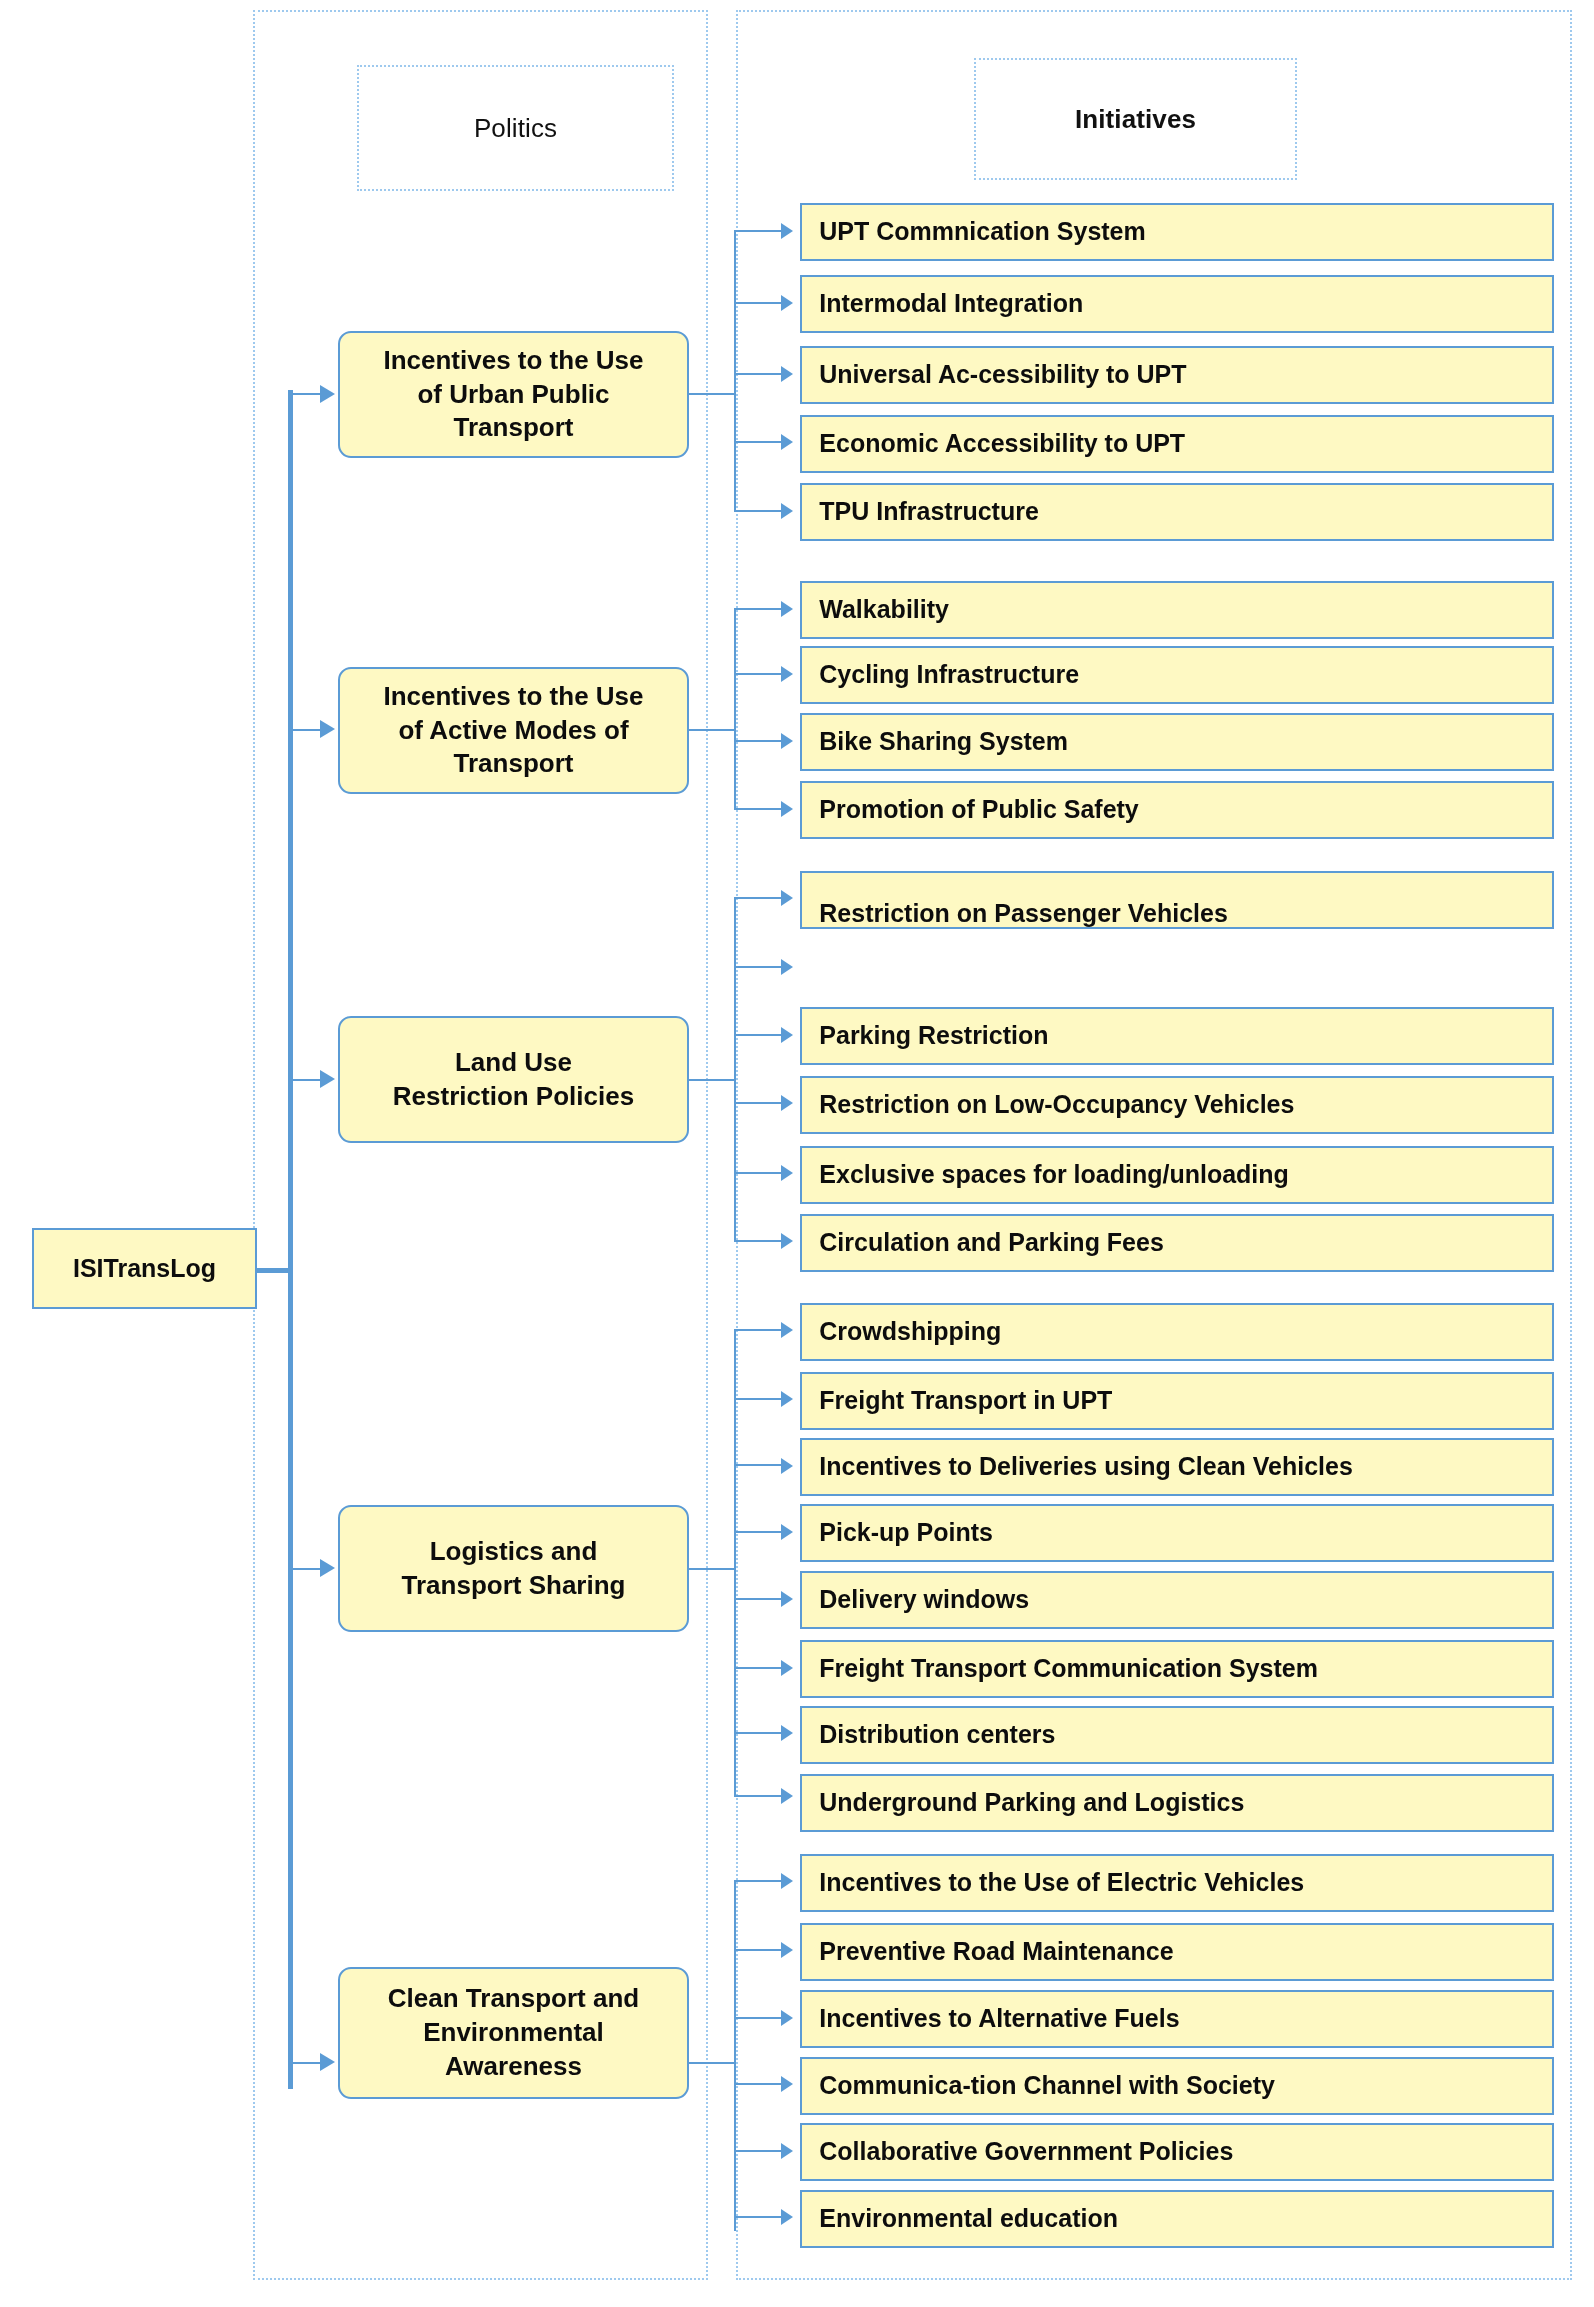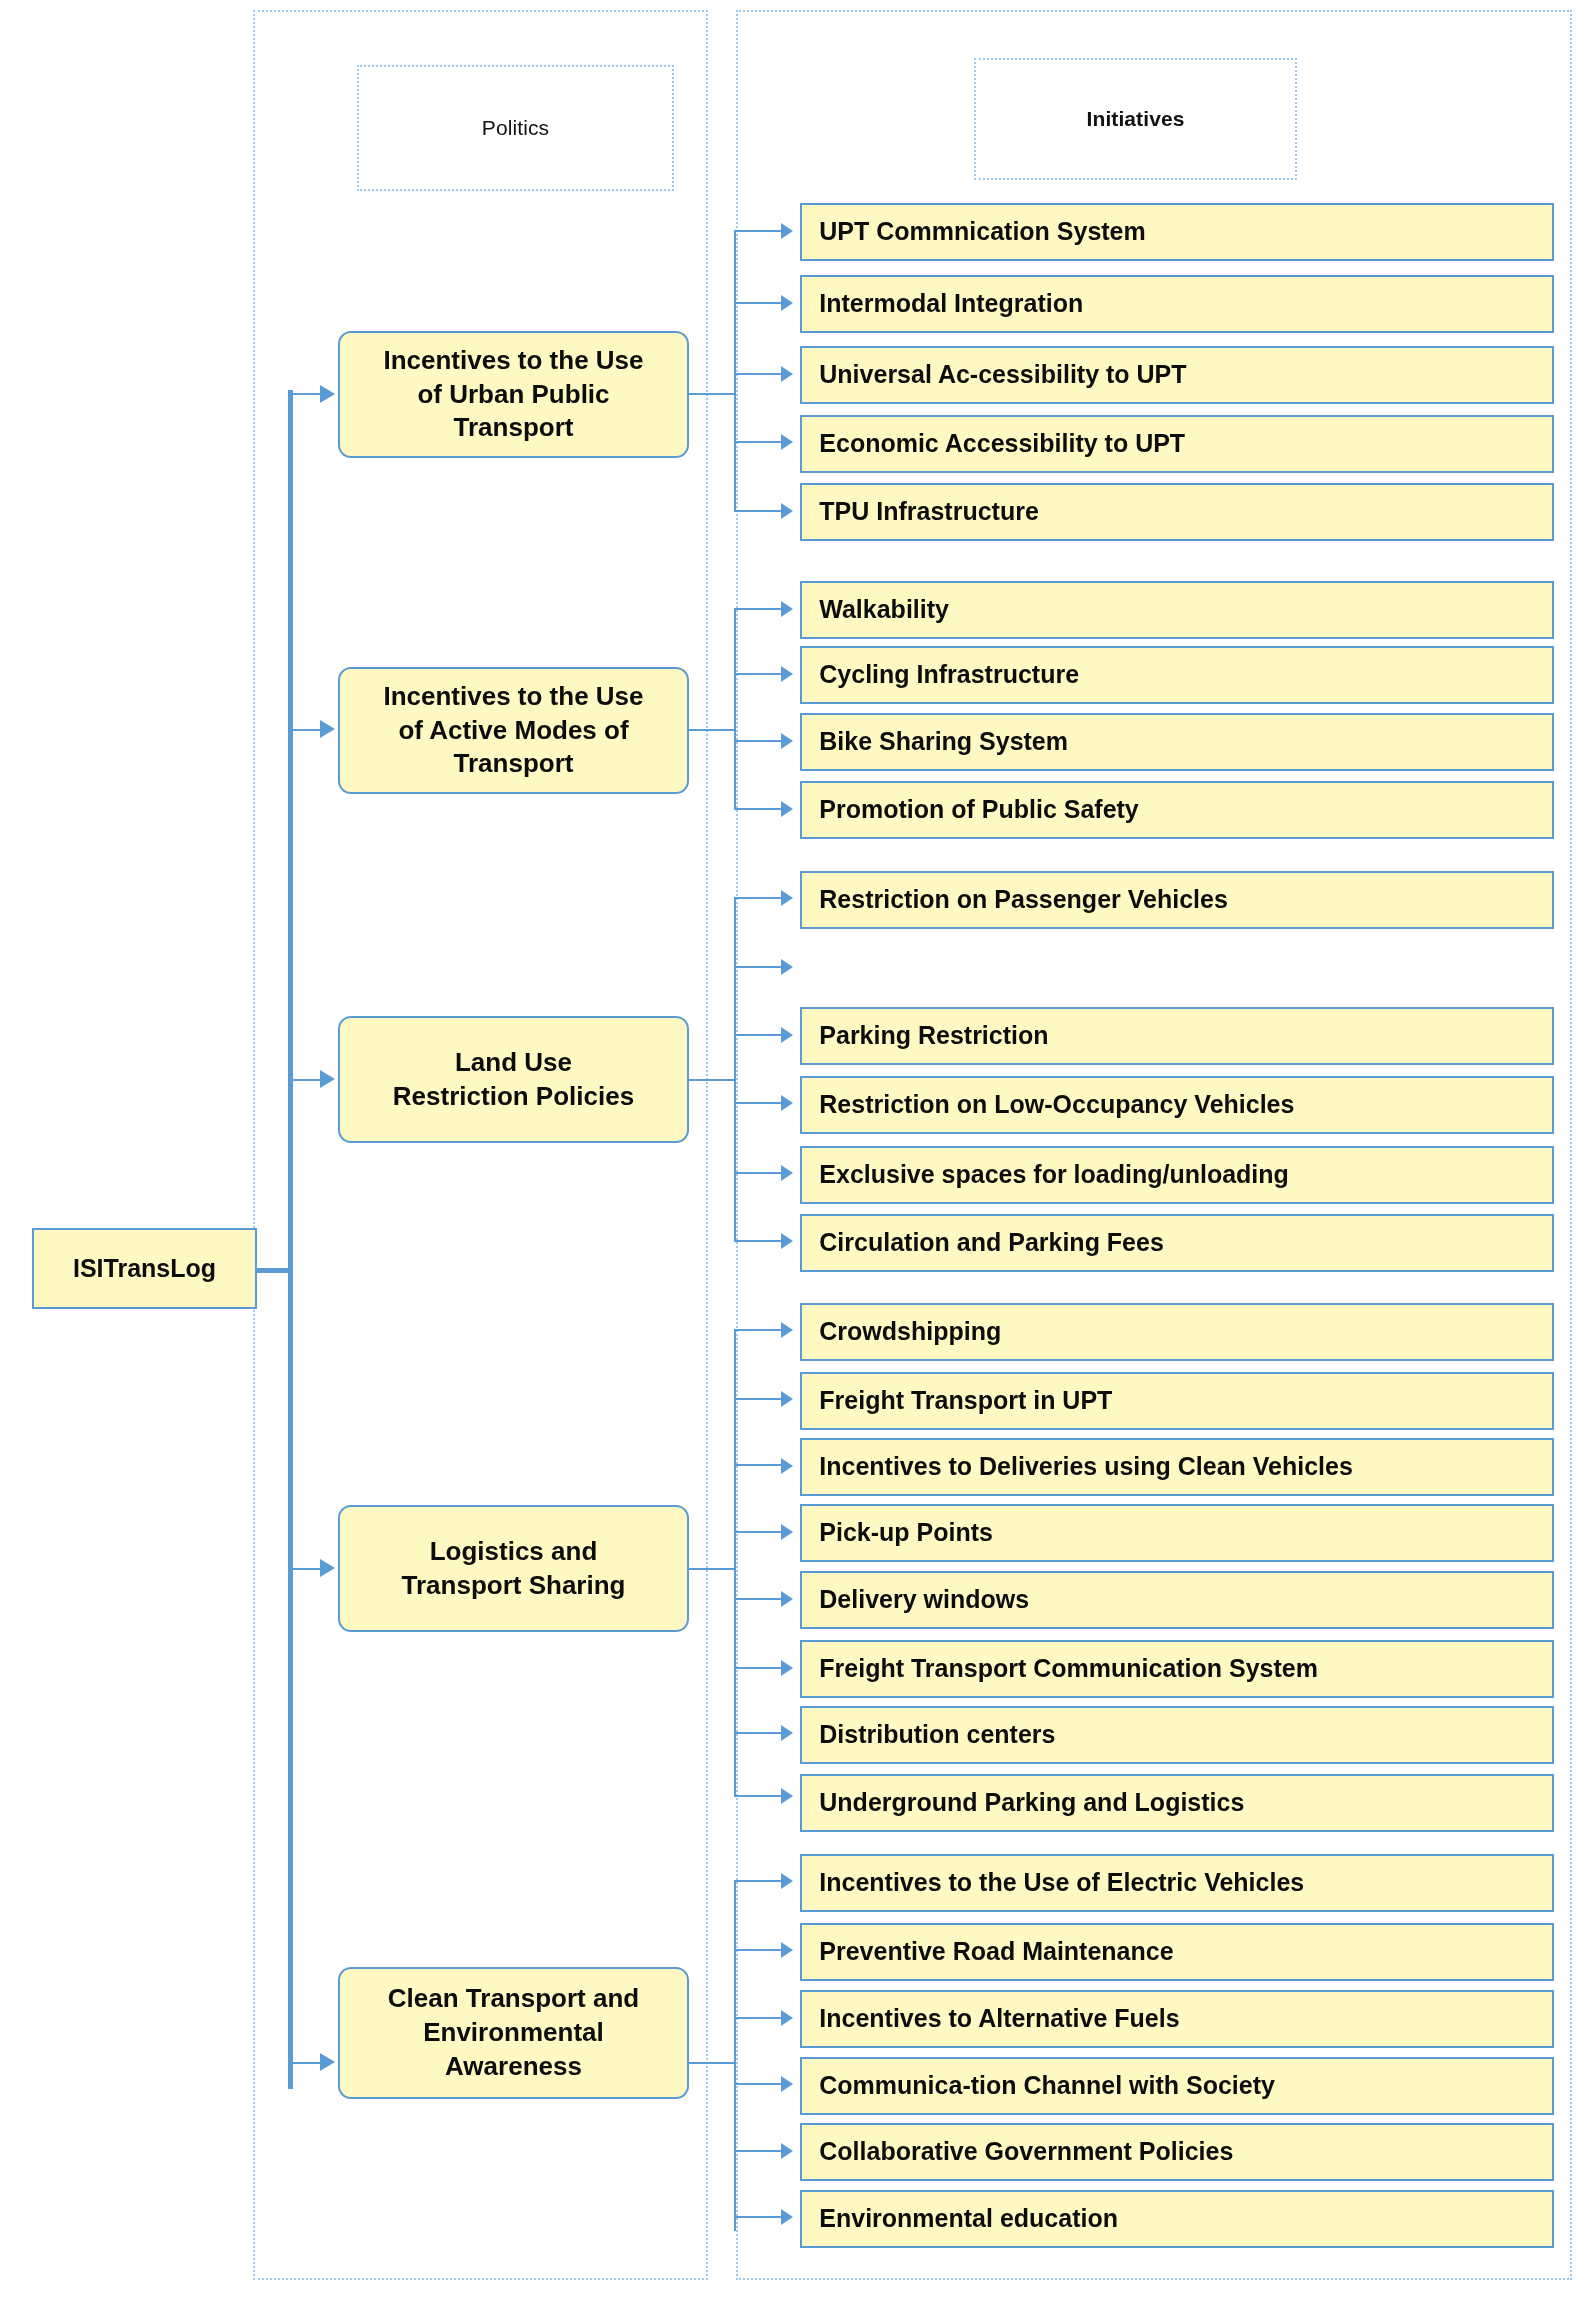--- a/index.html
+++ b/index.html
@@ -24,21 +24,21 @@
   .header-box{
     position:absolute;
     border:2.9px dotted #9ec9ee;
     box-sizing:border-box;
     display:flex;
     align-items:center;
     justify-content:center;
     background:transparent;
   }
   .header-label{
-    font-size:21px;
+    font-size:26px;
     color:#111111;
     letter-spacing:0.1px;
     font-family:"Liberation Sans",sans-serif;
   }
 
   
   .node{
     position:absolute;
     box-sizing:border-box;
     border:2.9px solid #5b9bd5;
@@ -187,21 +187,21 @@
       <span>Restriction Policies</span>
     </span>
   </div>
   <div class="ln h" style="left:293px;top:1079px;width:28px;height:2.3px;"></div>
   <div class="arrow" style="left:320px;top:1070px;"></div>
   <div class="ln h" style="left:689px;top:1079px;width:46px;height:2.3px;"></div>
   <div class="ln v" style="left:734px;top:897px;width:2.3px;height:343px;"></div>
 
   <div class="ln h" style="left:734px;top:897px;width:49px;height:2.3px;"></div>
   <div class="arrow small" style="left:781px;top:890px;"></div>
-  <div class="node initiative" style="left:800px;top:871px;width:754px;height:58px;">
+  <div class="node initiative" style="left:800px;top:871px;width:754px;height:58px;align-items:flex-end;">
     <span>Restriction on Passenger Vehicles</span>
   </div>
 
   <div class="ln h" style="left:734px;top:966px;width:49px;height:2.3px;"></div>
   <div class="arrow small" style="left:781px;top:959px;"></div>
 
   <div class="ln h" style="left:734px;top:1034px;width:49px;height:2.3px;"></div>
   <div class="arrow small" style="left:781px;top:1027px;"></div>
   <div class="node initiative" style="left:800px;top:1007px;width:754px;height:58px;">
     <span>Parking Restriction</span>

